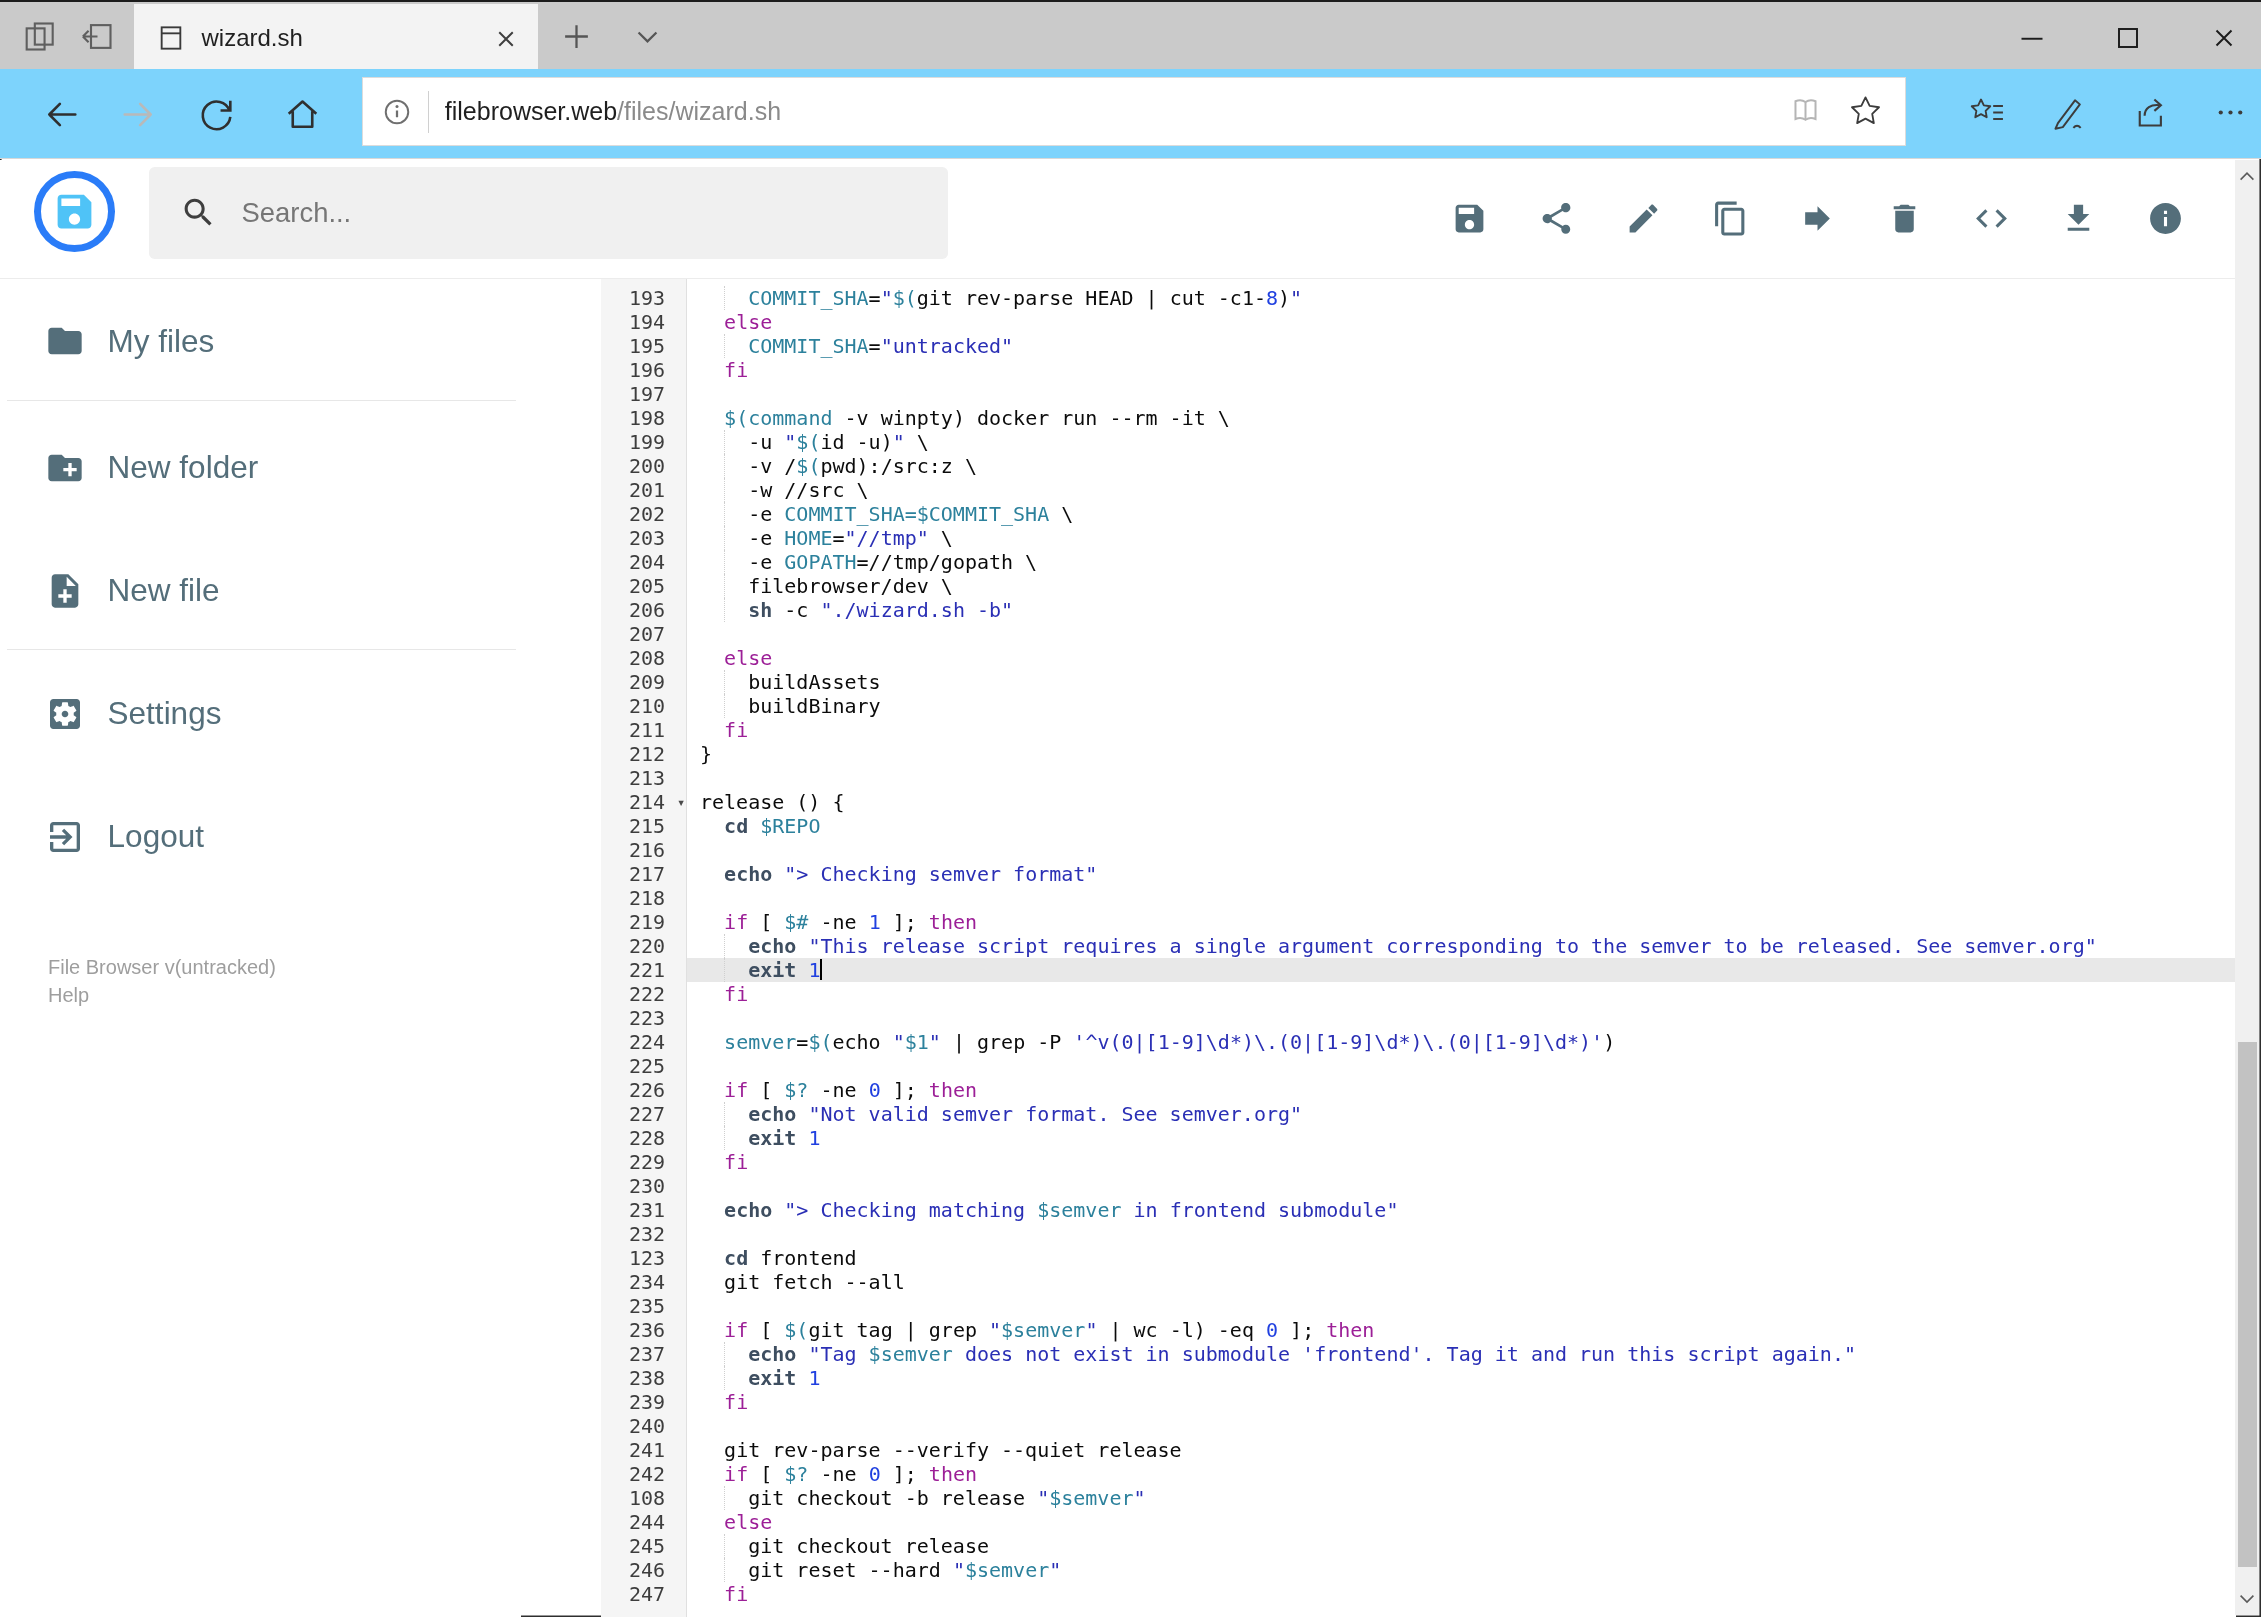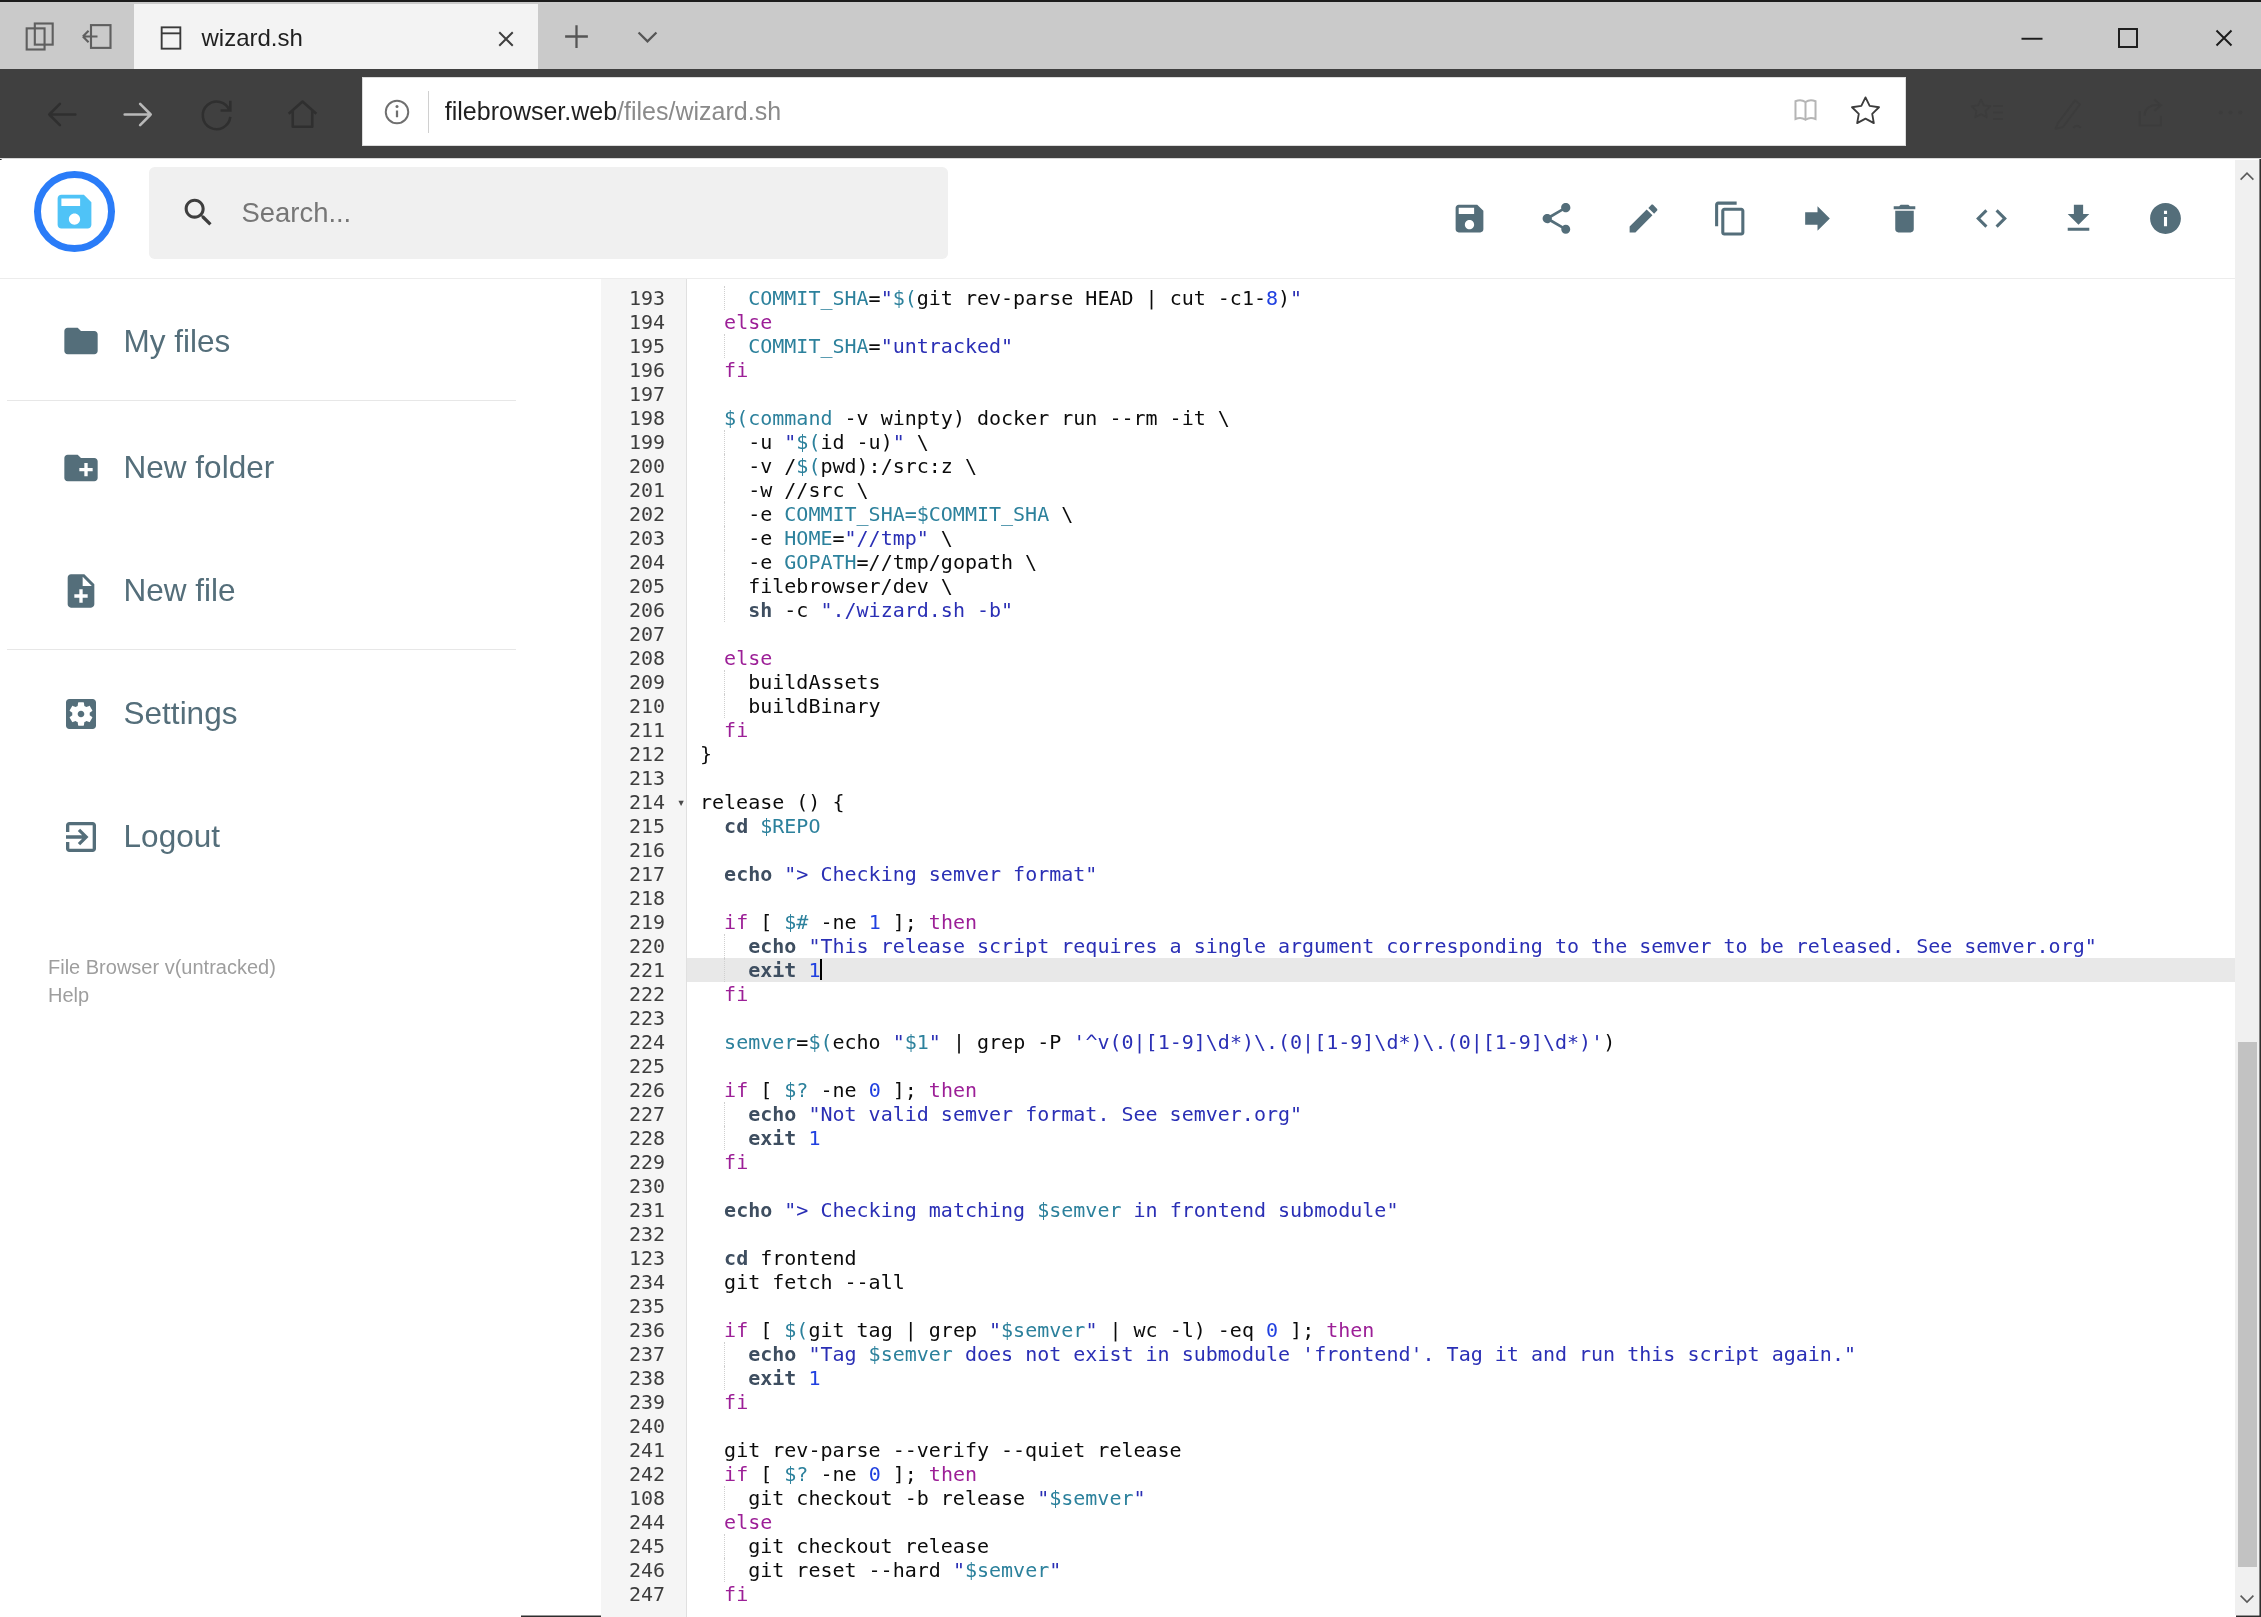--- a/index.html
+++ b/index.html
@@ -7,21 +7,21 @@
   #screen{position:relative;width:2261px;height:1617px;background:#fff;overflow:hidden;
           font-family:"Liberation Sans",sans-serif;box-shadow:inset 0 0 0 1.6px #2e2e2e;}
   
   .tabbar{position:absolute;left:0;top:0;right:0;height:69px;background:#cacaca;border-top:2.4px solid #1c1c1c;}
   .tb-icon{position:absolute;top:15.3px;width:39px;height:39px;cursor:default;}
   .tab{position:absolute;left:134px;top:2.4px;width:404px;height:67px;background:#f3f3f3;display:flex;align-items:center;}
   .tab-fav{margin-left:21px;width:32px;height:32px;}
   .tab-title{margin-left:14.5px;font-size:24px;color:#1f1f1f;}
   .tab-close{position:absolute;right:14.5px;top:17px;width:36px;height:36px;}
   .winbtn{position:absolute;top:16px;width:45px;height:39px;display:flex;align-items:center;justify-content:center;}
-  .navrow{position:absolute;left:0;top:69px;right:0;height:90px;background:#404040;border-bottom:0.8px solid #d8d8d8;}
+  .navrow{position:absolute;left:0;top:69px;right:0;height:90px;background:#7dd3fc;border-bottom:0.8px solid #d8d8d8;}
   .nav-icon{position:absolute;top:26px;width:39px;height:39px;}
   .urlfield{position:absolute;left:362px;top:8px;width:1544px;height:69px;background:#fff;border:0.8px solid #dcdcdc;display:flex;align-items:center;}
   .url-info{margin-left:16px;width:36px;height:36px;flex:0 0 auto;}
   .url-sep{width:0.8px;height:42px;background:#d0d0d0;margin-left:13px;margin-right:16px;}
   .url-host{font-size:25px;color:#1f1f1f;}
   .url-path{font-size:25px;color:#8a8a8a;}
   .url-right{margin-left:auto;display:flex;align-items:center;gap:22.6px;margin-right:21px;}
   .nav-right{position:absolute;top:24px;right:11.3px;display:flex;gap:42px;align-items:center;}
   
   .appheader{position:absolute;left:0;top:160px;width:2236px;height:119px;background:#fff;border-bottom:1.6px solid #ececec;}
@@ -31,21 +31,21 @@
              display:flex;align-items:center;}
   .searchbar svg{margin-left:31px;flex:0 0 auto;}
   .searchbar input{margin-left:22.6px;border:none;outline:none;background:transparent;font-size:27.4px;
                    font-family:"Liberation Sans",sans-serif;color:#404040;width:662px;}
   .searchbar input::placeholder{color:#767676;opacity:1;}
   .actions{position:absolute;left:1443px;top:32px;display:flex;gap:35px;}
   .act{width:52px;height:52px;display:flex;align-items:center;justify-content:center;background:none;border:none;padding:0;cursor:pointer;}
   .act svg{fill:#546E7A;}
   
   .sidebar{position:absolute;left:0;top:279px;width:521px;bottom:0;background:#fff;}
-  .sb-item{position:absolute;left:16px;width:521px;height:61px;display:flex;align-items:center;cursor:pointer;}
+  .sb-item{position:absolute;left:0;width:521px;height:61px;display:flex;align-items:center;cursor:pointer;}
   .sb-item svg{margin-left:45px;flex:0 0 auto;fill:#546E7A;}
   .sb-label{margin-left:22.6px;font-size:31.5px;color:#546E7A;}
   .sb-div{position:absolute;left:6.5px;width:509px;height:0.8px;background:#e7e7e7;}
   .sb-foot{position:absolute;left:48px;font-size:20px;color:#9e9e9e;}
   
   .editor{position:absolute;left:601px;top:279px;width:1635px;bottom:0;background:#fff;padding-top:6.5px;}
   .gutterbg{position:absolute;left:0;top:0;bottom:0;width:86px;background:#f5f5f5;border-right:0.8px solid #e0e0e0;}
   .cline{position:relative;display:flex;height:24px;font-family:"DejaVu Sans Mono",monospace;font-size:20px;line-height:24px;}
   .gut{flex:0 0 86px;width:86px;background:#f5f5f5;border-right:0.8px solid #e0e0e0;text-align:right;
        padding-right:21px;color:var(--c-ln);position:relative;}

